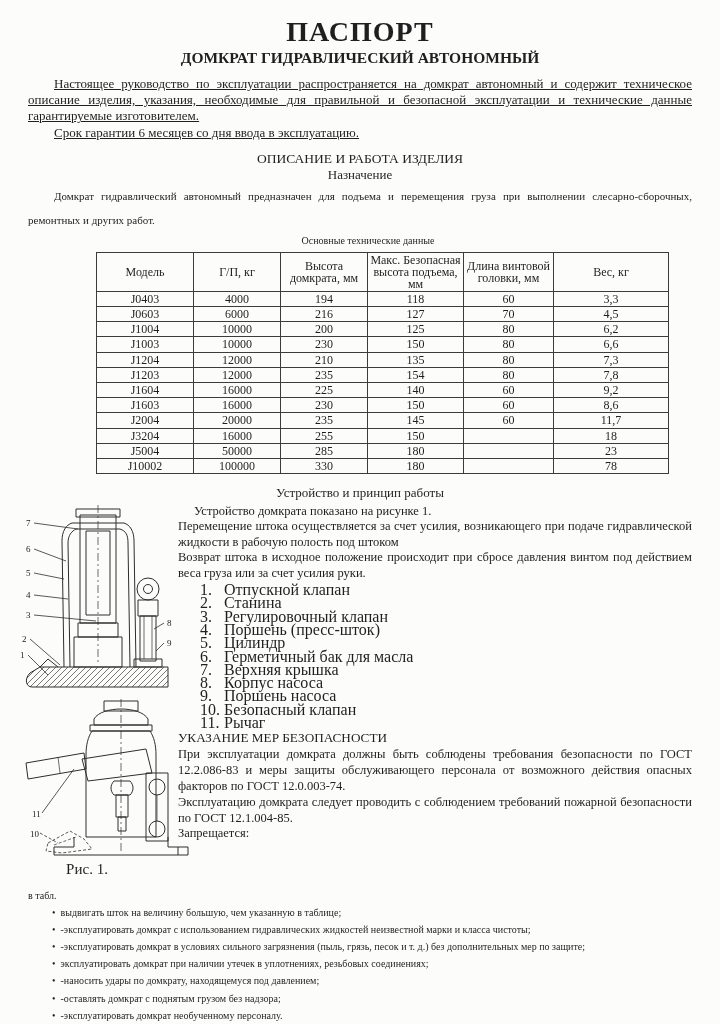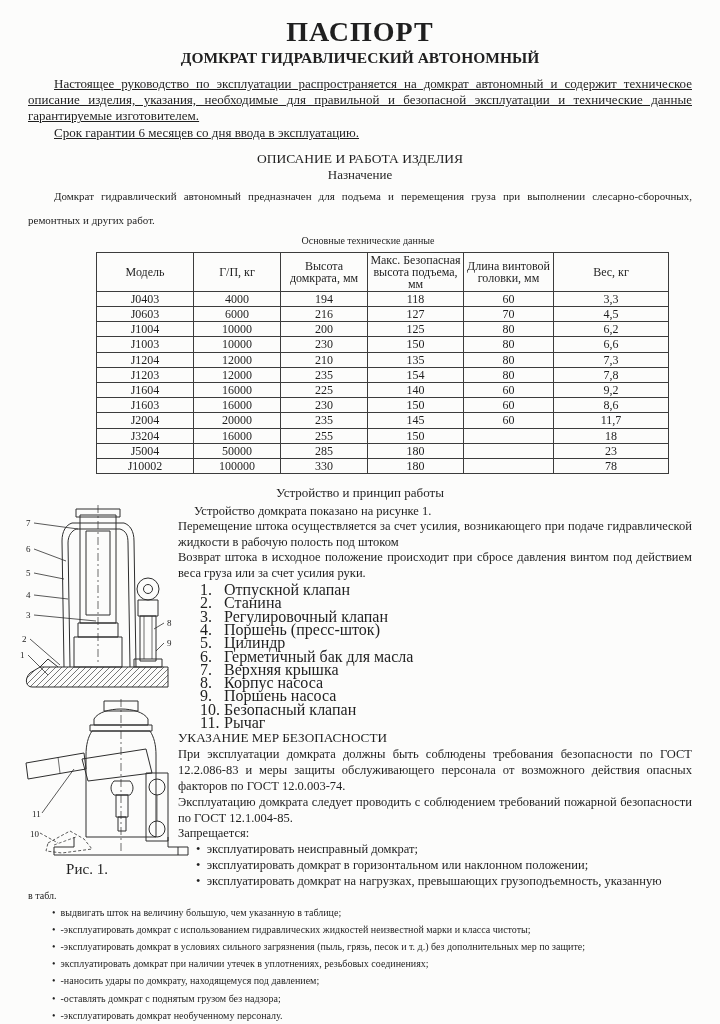--- a/index.html
+++ b/index.html
@@ -323,25 +323,20 @@
         <li>Поршень насоса</li>
         <li>Безопасный клапан</li>
         <li>Рычаг</li>
       </ol>
 
       <div class="safe-head">УКАЗАНИЕ МЕР БЕЗОПАСНОСТИ</div>
       <p class="safe-p j">При эксплуатации домкрата должны быть соблюдены требования безопасности по ГОСТ 12.2.086-83 и меры защиты обслуживающего персонала от возможного действия опасных факторов по ГОСТ 12.0.003-74.</p>
       <p class="safe-p j">Эксплуатацию домкрата следует проводить с соблюдением требований пожарной безопасности по ГОСТ 12.1.004-85.</p>
       <div class="forbidden">Запрещается:</div>
 
-      <div class="nbullets">
-        <div class="nbullet">эксплуатировать неисправный домкрат;</div>
-        <div class="nbullet">эксплуатировать домкрат в горизонтальном или наклонном положении;</div>
-        <div class="nbullet">эксплуатировать домкрат на нагрузках, превышающих грузоподъемность, указанную</div>
-      </div>
     </div>
   </div>
 
   <div class="wide">
     <div class="wrapline">в табл.</div>
     <div class="wbullets">
       <div class="wbullet">выдвигать шток на величину большую, чем указанную в таблице;</div>
       <div class="wbullet">-эксплуатировать домкрат с использованием гидравлических жидкостей неизвестной марки и класса чистоты;</div>
       <div class="wbullet">-эксплуатировать домкрат в условиях сильного загрязнения (пыль, грязь, песок и т. д.) без дополнительных мер по защите;</div>
       <div class="wbullet">эксплуатировать домкрат при наличии утечек в уплотнениях, резьбовых соединениях;</div>

